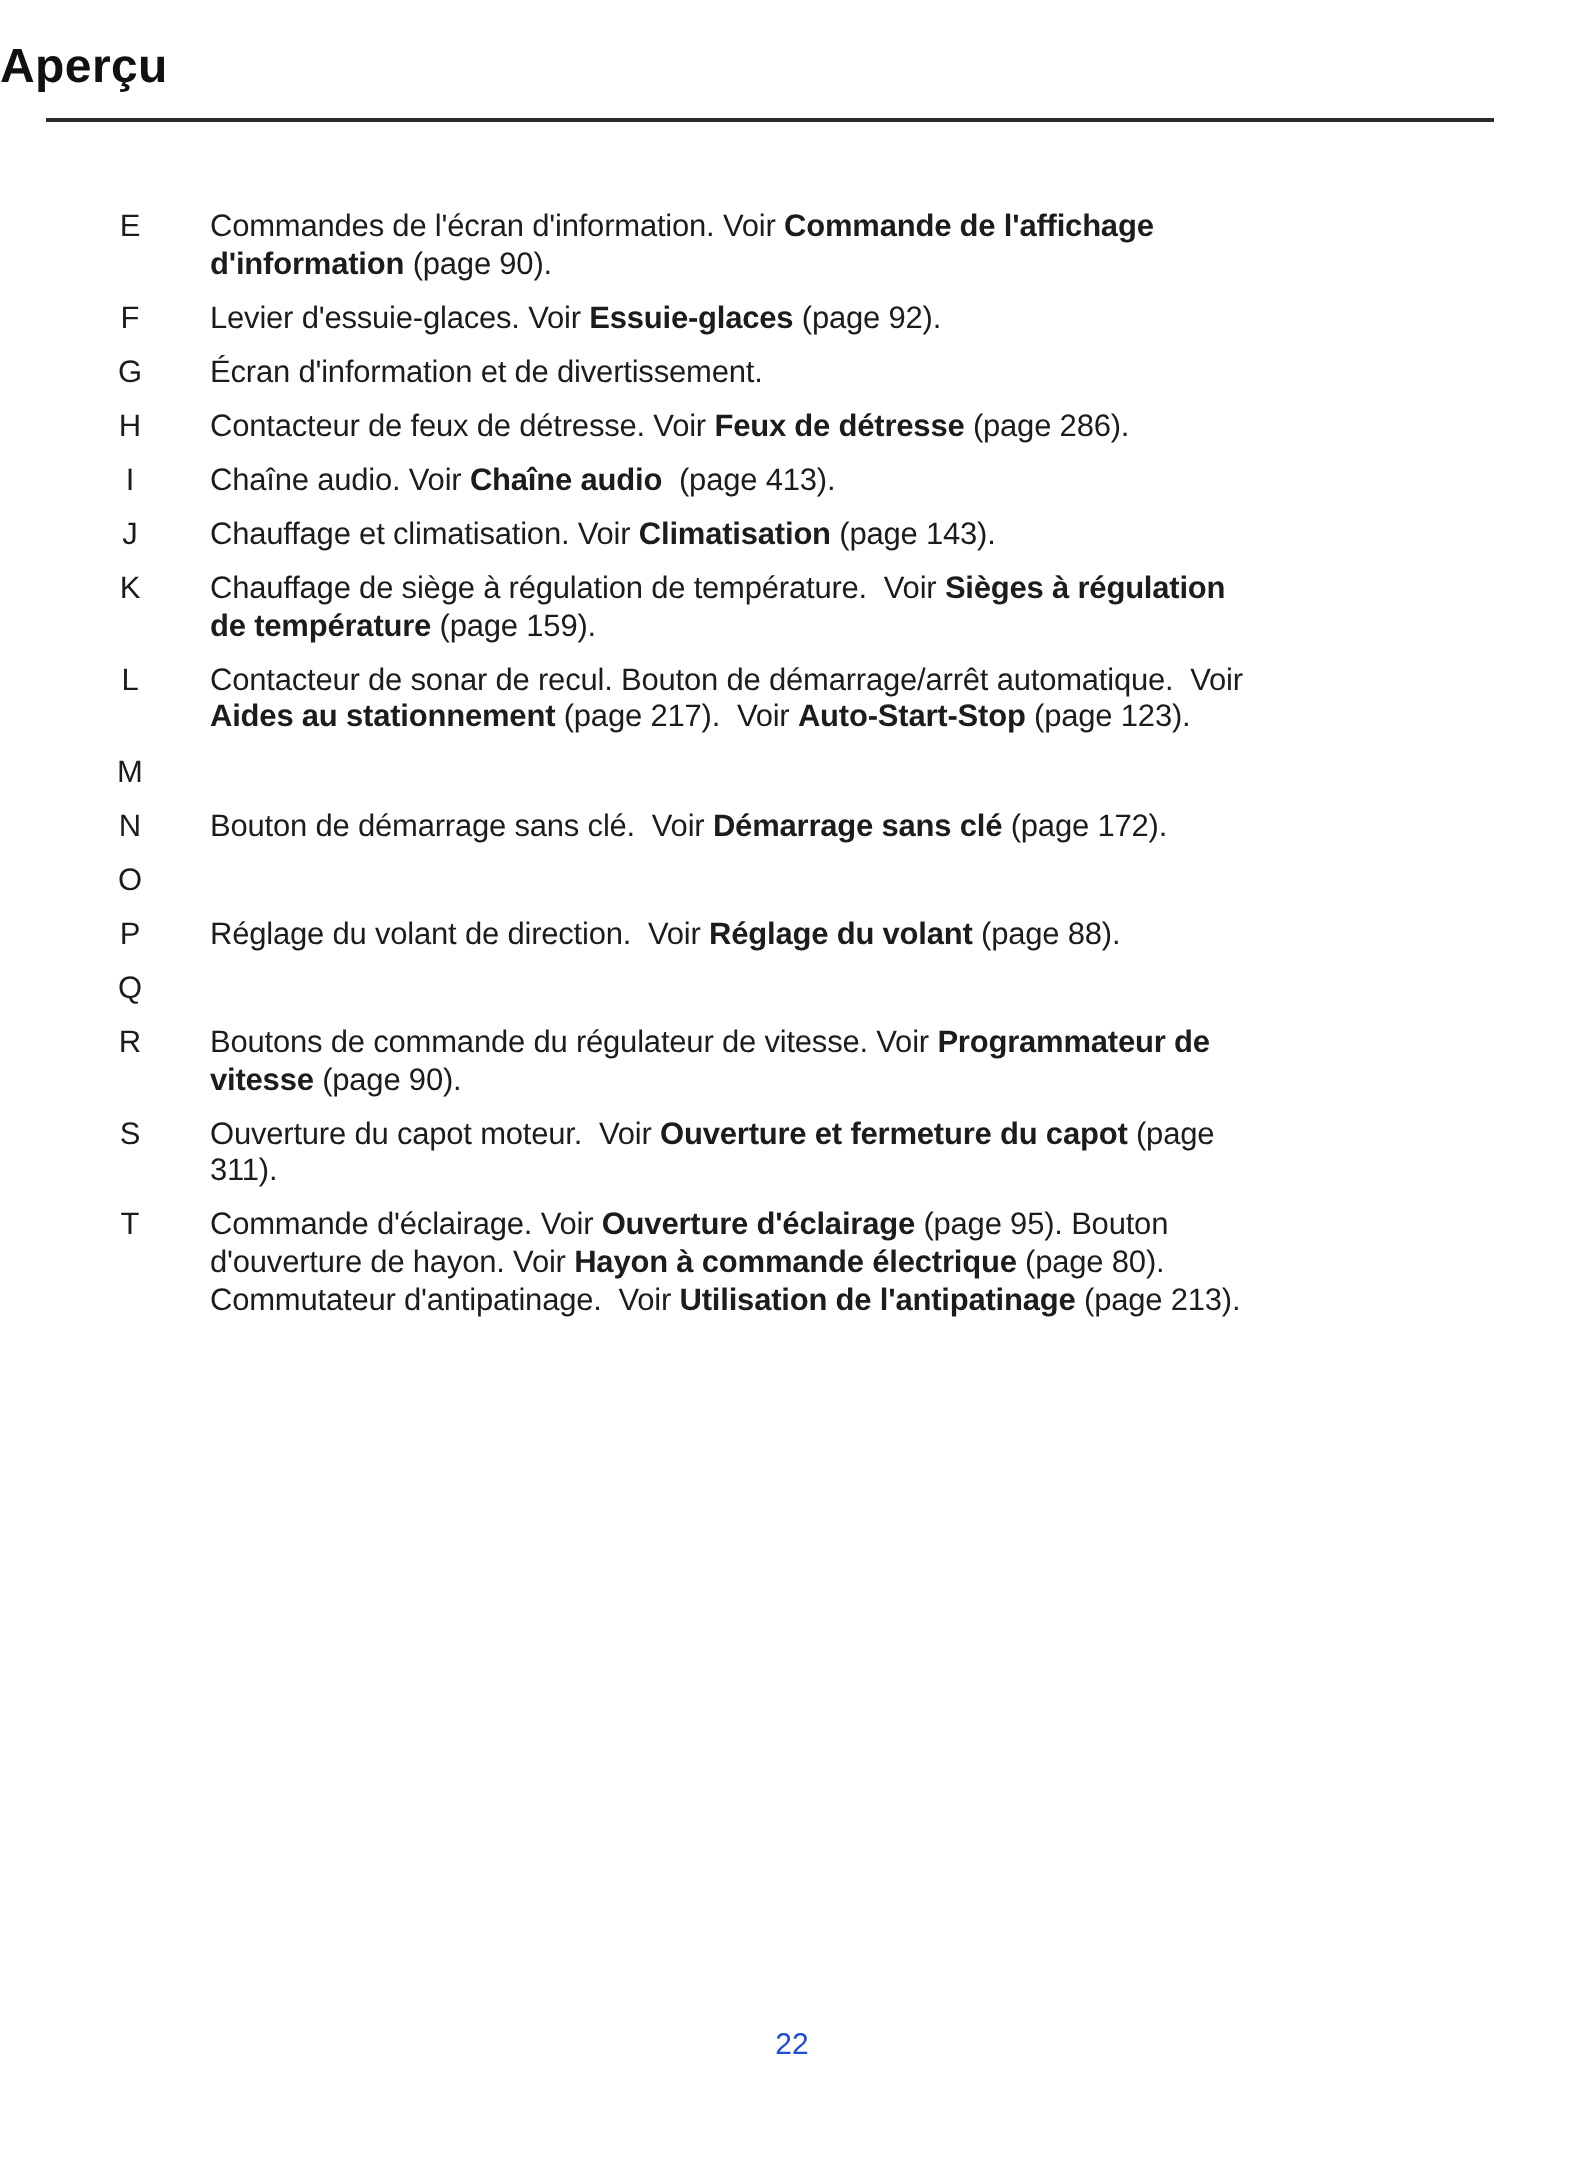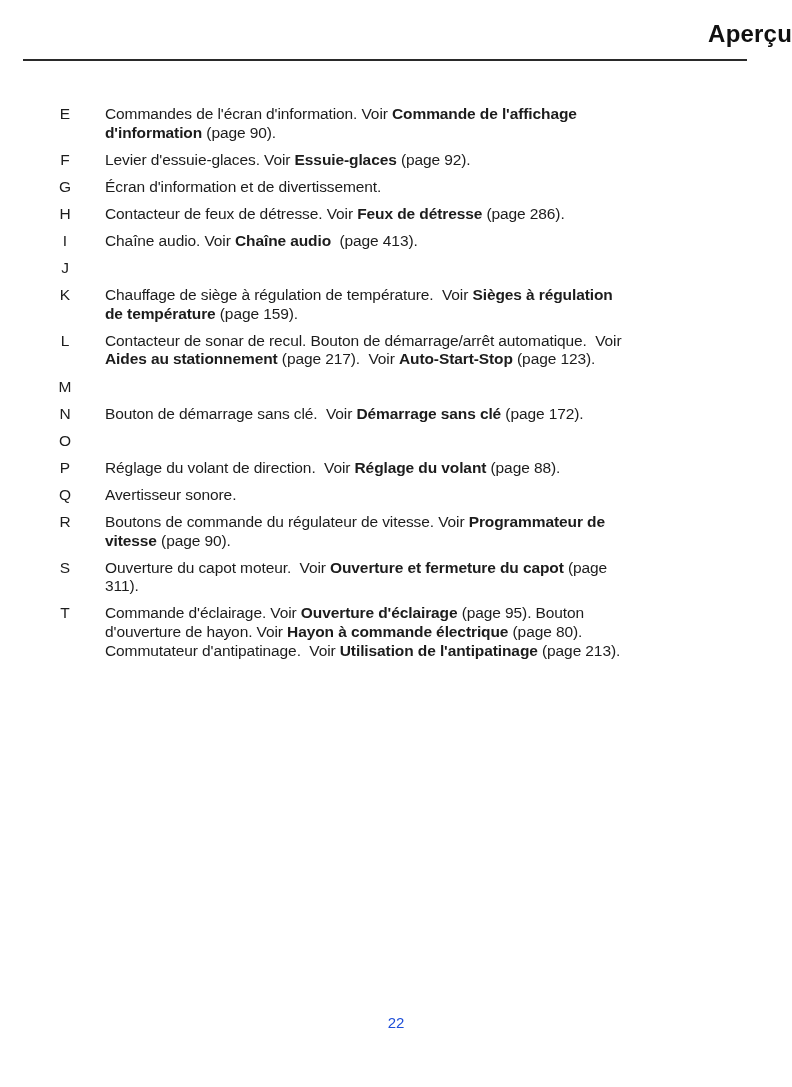--- a/index.html
+++ b/index.html
@@ -14,21 +14,21 @@
     background: #ffffff;
     font-family: "Liberation Sans", sans-serif;
     color: #1c1c1c;
     overflow: hidden;
     box-sizing: border-box;
   }
   .header {
     padding-top: 21px;
   }
   .title {
-    text-align: right;
+    text-align: left;
     font-size: 24px;
     font-weight: bold;
     letter-spacing: 0.2px;
     color: #111111;
     line-height: 26px;
   }
   .header-rule {
     margin: 12px auto 0 23px;
     width: 724px;
     height: 2px;
@@ -98,20 +98,21 @@
       <div class="item">
         <div class="item-letter">H</div>
         <div class="item-text"><span>Contacteur de feux de détresse. Voir </span><span class="b">Feux de détresse</span><span> (page 286).</span></div>
       </div>
       <div class="item">
         <div class="item-letter">I</div>
         <div class="item-text"><span>Chaîne audio. Voir </span><span class="b">Chaîne audio</span><span>  (page 413).</span></div>
       </div>
       <div class="item">
         <div class="item-letter">J</div>
+        <div class="item-text"><span>Chauffage et climatisation. Voir </span><span class="b">Climatisation</span><span> (page 143).</span></div>
       </div>
       <div class="item">
         <div class="item-letter">K</div>
         <div class="item-text"><span>Chauffage de siège à régulation de température.  Voir </span><span class="b">Sièges à régulation
 de température</span><span> (page 159).</span></div>
       </div>
       <div class="item">
         <div class="item-letter">L</div>
         <div class="item-text"><span>Contacteur de sonar de recul. Bouton de démarrage/arrêt automatique.  Voir
 </span><span class="b">Aides au stationnement</span><span> (page 217).  Voir </span><span class="b">Auto-Start-Stop</span><span> (page 123).</span></div>
@@ -125,21 +126,20 @@
       </div>
       <div class="item">
         <div class="item-letter">O</div>
       </div>
       <div class="item">
         <div class="item-letter">P</div>
         <div class="item-text"><span>Réglage du volant de direction.  Voir </span><span class="b">Réglage du volant</span><span> (page 88).</span></div>
       </div>
       <div class="item">
         <div class="item-letter">Q</div>
-        <div class="item-text"><span>Avertisseur sonore.</span></div>
       </div>
       <div class="item">
         <div class="item-letter">R</div>
         <div class="item-text"><span>Boutons de commande du régulateur de vitesse. Voir </span><span class="b">Programmateur de
 vitesse</span><span> (page 90).</span></div>
       </div>
       <div class="item">
         <div class="item-letter">S</div>
         <div class="item-text"><span>Ouverture du capot moteur.  Voir </span><span class="b">Ouverture et fermeture du capot</span><span> (page
 311).</span></div>

